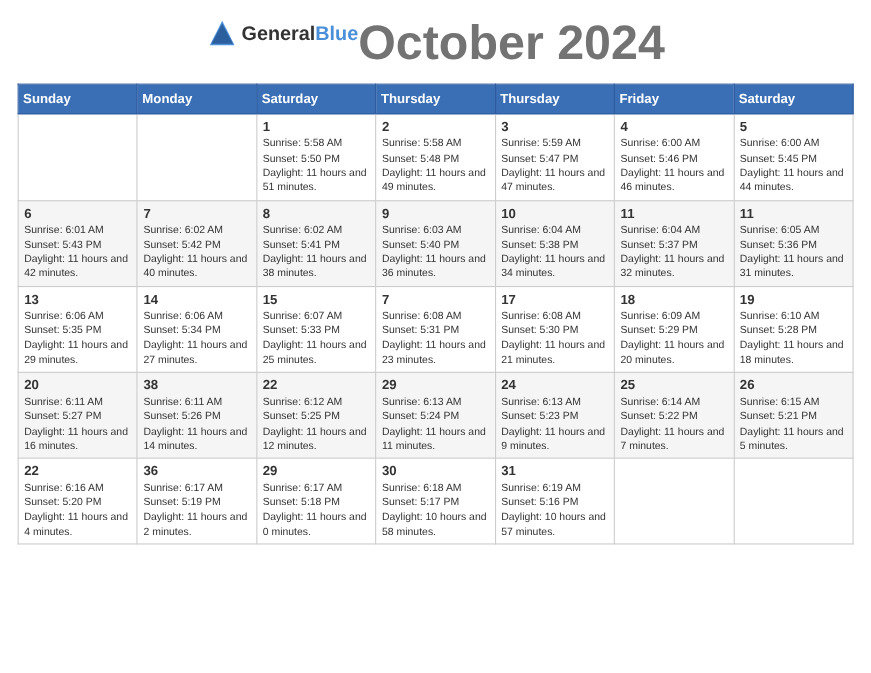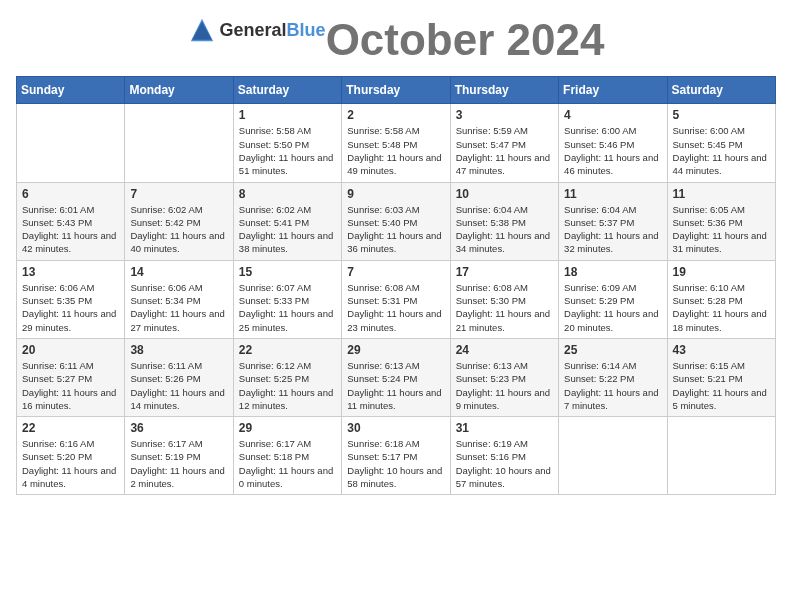--- a/index.html
+++ b/index.html
@@ -216,21 +216,21 @@
         </td>
         <td>
           <span class="day-number">24</span>
           <div class="day-info">Sunrise: 6:13 AM<br>Sunset: 5:23 PM<br>Daylight: 11 hours and 9 minutes.</div>
         </td>
         <td>
           <span class="day-number">25</span>
           <div class="day-info">Sunrise: 6:14 AM<br>Sunset: 5:22 PM<br>Daylight: 11 hours and 7 minutes.</div>
         </td>
         <td>
-          <span class="day-number">43</span>
+          <span class="day-number">26</span>
           <div class="day-info">Sunrise: 6:15 AM<br>Sunset: 5:21 PM<br>Daylight: 11 hours and 5 minutes.</div>
         </td>
       </tr>
       <tr>
         <td>
           <span class="day-number">22</span>
           <div class="day-info">Sunrise: 6:16 AM<br>Sunset: 5:20 PM<br>Daylight: 11 hours and 4 minutes.</div>
         </td>
         <td>
           <span class="day-number">36</span>

